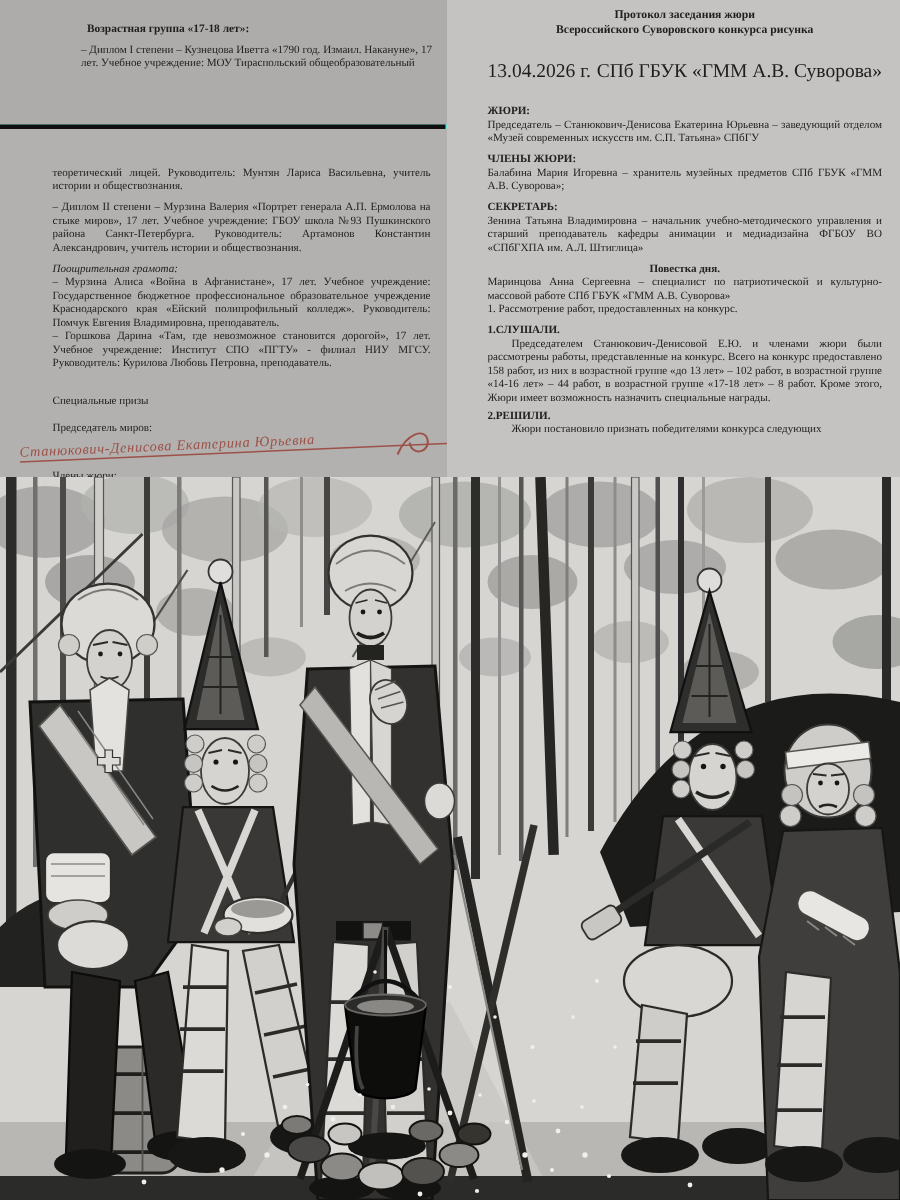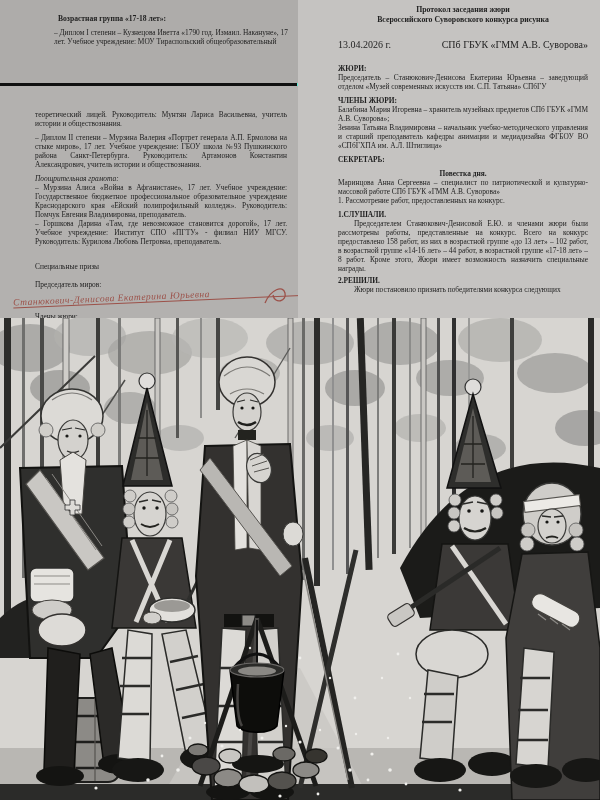--- a/index.html
+++ b/index.html
@@ -33,23 +33,23 @@
   .sig-row{position:relative;margin-top:2px;height:16px;}
   .sig-chair{
     position:absolute;left:-22px;top:0;width:300px;
     font-style:italic;font-size:9.5px;letter-spacing:0.5px;white-space:nowrap;
     color:#9c5149;transform:rotate(-2.5deg);
     border-bottom:1px solid #9c5149;
   }
   .sig-flourish{position:absolute;right:-2px;top:-6px;}
   .sig-members{position:absolute;left:8px;top:0;}
 
-  .rp-pad{padding:5px 12px 0 40px;}
+  .rp-pad{padding:5px 12px 0 27px;}
   .rp-title{font-size:7.8px;line-height:10px;font-weight:bold;text-align:center;}
-  .rp-daterow{display:flex;justify-content:space-between;margin-top:14px;font-size:10px;}
+  .rp-daterow{display:flex;justify-content:space-between;margin-top:14px;font-size:13px;}
   .rp-sec{margin-top:8px;}
   .indent{text-indent:16px;}
 
   
   .artwork{position:absolute;left:0;top:318px;width:600px;height:482px;}
 </style>
 </head>
 <body>
 
 <div class="doc-area">
@@ -92,22 +92,22 @@
       <div class="rp-title">Протокол заседания жюри</div>
       <div class="rp-title">Всероссийского Суворовского конкурса рисунка</div>
       <div class="rp-daterow">
         <span>13.04.2026 г.</span>
         <span>СПб ГБУК «ГММ А.В. Суворова»</span>
       </div>
       <div class="t b rp-sec" style="margin-top:14px;">ЖЮРИ:</div>
       <div class="t">Председатель – Станюкович-Денисова Екатерина Юрьевна – заведующий отделом «Музей современных искусств им. С.П. Татьяна» СПбГУ</div>
       <div class="t b gap5">ЧЛЕНЫ ЖЮРИ:</div>
       <div class="t">Балабина Мария Игоревна – хранитель музейных предметов СПб ГБУК «ГММ А.В. Суворова»;</div>
+      <div class="t b gap5">СЕКРЕТАРЬ:</div>
       <div class="t">Зенина Татьяна Владимировна – начальник учебно-методического управления и старший преподаватель кафедры анимации и медиадизайна ФГБОУ ВО «СПбГХПА им. А.Л. Штиглица»</div>
-      <div class="t b gap5">СЕКРЕТАРЬ:</div>
       <div class="t b ctr gap5">Повестка дня.</div>
       <div class="t">Маринцова Анна Сергеевна – специалист по патриотической и культурно-массовой работе СПб ГБУК «ГММ А.В. Суворова»</div>
       <div class="t">1. Рассмотрение работ, предоставленных на конкурс.</div>
       <div class="t b gap5">1.СЛУШАЛИ.</div>
       <div class="t indent">Председателем Станюкович-Денисовой Е.Ю. и членами жюри были рассмотрены работы, представленные на конкурс. Всего на конкурс предоставлено 158 работ, из них в возрастной группе «до 13 лет» – 102 работ, в возрастной группе «14-16 лет» – 44 работ, в возрастной группе «17-18 лет» – 8 работ. Кроме этого, Жюри имеет возможность назначить специальные награды.</div>
       <div class="t b" style="margin-top:3px;">2.РЕШИЛИ.</div>
       <div class="t indent">Жюри постановило признать победителями конкурса следующих</div>
     </div>
   </div>
 </div>

